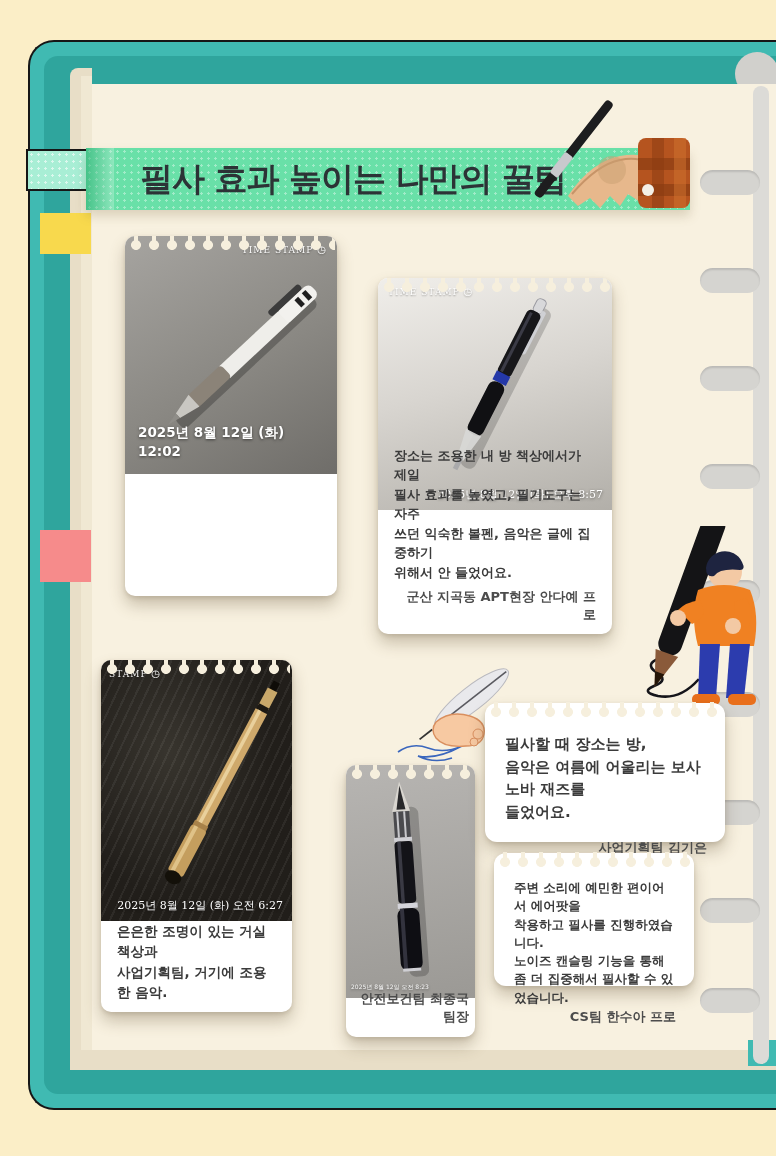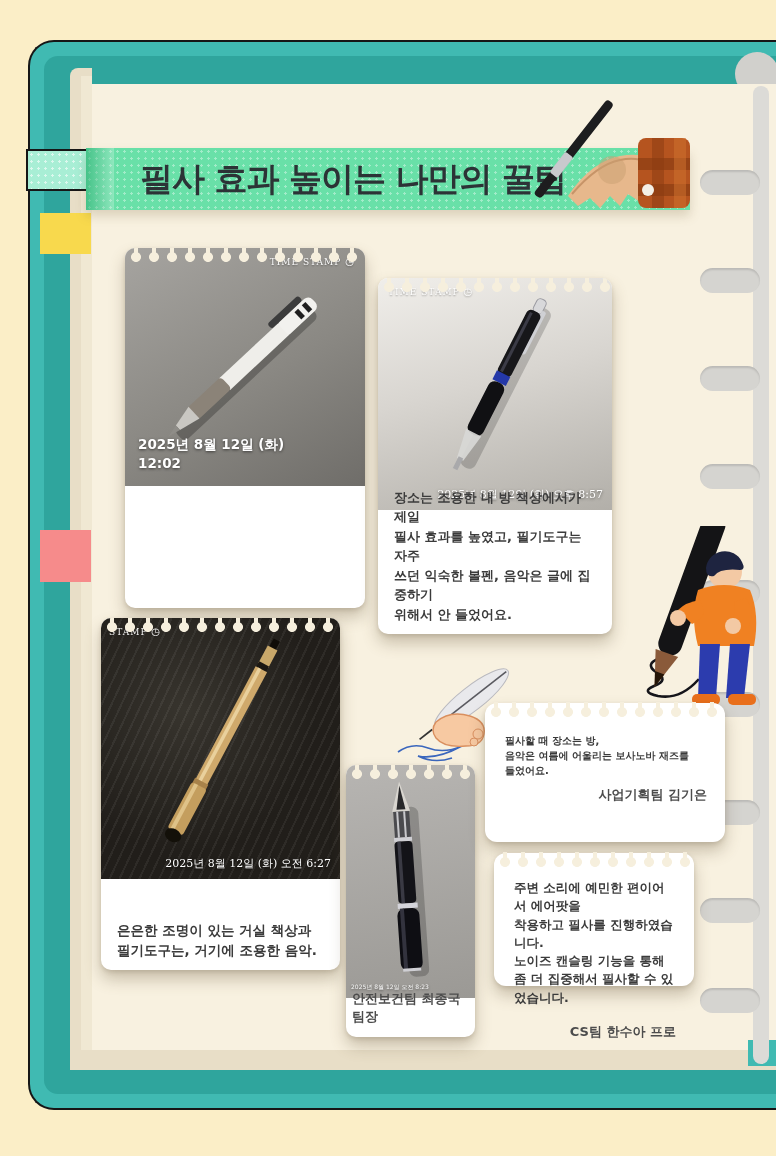--- a/index.html
+++ b/index.html
@@ -56,21 +56,21 @@
   .stamp{position:absolute;top:8px;color:#fff;font-family:"DejaVu Serif","Liberation Serif",serif;
     font-size:9px;letter-spacing:1px;opacity:.95;text-shadow:0 1px 2px rgba(0,0,0,.4);}
   .stamp .clock{font-size:10px;}
   .photo-date{position:absolute;color:#fff;text-shadow:0 1px 3px rgba(0,0,0,.55);}
   .date-big{left:13px;bottom:12px;font-size:13.5px;font-weight:700;line-height:1.45;}
   .date-serif{right:9px;bottom:8px;font-size:11px;font-family:"DejaVu Serif","Liberation Serif",serif;}
   .date-tiny{left:5px;bottom:6px;font-size:6px;opacity:.92;}
   .card-body{position:absolute;left:0;right:0;bottom:0;padding:12px 16px 10px 16px;box-sizing:border-box;}
   .body-text{margin:0;font-size:13.5px;line-height:1.5;color:#3b3b3b;font-weight:600;}
   .author{margin:10px 0 0 0;font-size:13px;color:#4c4c4c;text-align:right;font-weight:600;}
-  .author.center{text-align:left;margin:0;}
+  .author.center{text-align:right;margin:0;}
 
   .note-card .note-body{position:absolute;left:0;right:0;top:18px;bottom:0;padding:12px 18px 10px 20px;box-sizing:border-box;}
   .note-card{border-radius:12px;}
 
   
   .photoA{height:238px;background:linear-gradient(150deg,#a6a4a0,#8a8883 55%,#6f6d69);}
   .photoB{height:232px;background:linear-gradient(165deg,#f0eeea,#d8d5d0 45%,#b2afa9);}
   .photoC{height:261px;background:#211e1a;
     background-image:repeating-linear-gradient(115deg,rgba(255,255,255,.06) 0 2px,rgba(0,0,0,0) 2px 9px),
       radial-gradient(ellipse at 35% 35%,rgba(255,248,220,.10),rgba(0,0,0,0) 60%);}
@@ -159,21 +159,21 @@
     <ellipse cx="80" cy="40" rx="46" ry="12" fill="#e9e9ec" stroke="#b9b9bf" stroke-width="1"></ellipse>
     <line x1="36" y1="40" x2="124" y2="40" stroke="#5a5a60" stroke-width="1.6"></line>
     <line x1="30" y1="40" x2="14" y2="40" stroke="#333" stroke-width="1.8"></line>
   </g>
   <path d="M44 62 q14 -12 34 -6 q16 5 14 18 q-2 12 -18 12 q-22 2 -30 -8 q-6 -8 0 -16z" fill="#f7c9a2" stroke="#d98f5f" stroke-width="1.4"></path>
   <circle cx="86" cy="74" r="5" fill="#f7c9a2" stroke="#d98f5f"></circle>
   <circle cx="82" cy="82" r="4" fill="#f7c9a2" stroke="#d98f5f"></circle>
 </svg>
 </span>
 
-<div class="abs card" style="left:125px;top:248px;width:240px;height:360px;">
+<div class="abs card" style="left:125px;top:236px;width:212px;height:360px;">
   <div class="photo photoA">
     <svg width="236" height="238" viewBox="0 0 236 238">
       <g transform="rotate(47 118 119) translate(7 5)" opacity=".25">
         <rect x="110" y="24" width="16" height="184" rx="6" fill="#000"></rect>
       </g>
       <g transform="rotate(47 118 119)">
         <rect x="103" y="30" width="7" height="42" rx="3" fill="#3c3c3c"></rect>
         <rect x="110" y="22" width="16" height="46" rx="6" fill="#f2f1ee"></rect>
         <rect x="113" y="29" width="10" height="5" fill="#1f1f1f"></rect>
         <rect x="113" y="39" width="10" height="5" fill="#1f1f1f"></rect>
@@ -209,45 +209,46 @@
     </svg>
     <div class="stamp" style="left:10px;"><span>TIME STAMP</span> <span class="clock">◷</span></div>
     <div class="photo-date date-serif">2025년 8월 12일 (화) 오후 8:57</div>
     <div class="holes"></div>
   </div>
   <div class="card-body">
     <p class="body-text multiline" style="font-size:13px;">장소는 조용한 내 방 책상에서가 제일
 필사 효과를 높였고, 필기도구는 자주
 쓰던 익숙한 볼펜, 음악은 글에 집중하기
 위해서 안 들었어요.</p>
-  </div>
-</div>
-
-<div class="abs card" style="left:101px;top:618px;width:239px;height:352px;">
+    <p class="author" style="margin-top:6px;">군산 지곡동 APT현장 안다예 프로</p>
+  </div>
+</div>
+
+<div class="abs card" style="left:101px;top:660px;width:191px;height:352px;">
   <div class="photo photoC">
     <svg width="239" height="261" viewBox="0 0 239 261">
       <g transform="rotate(28 119 130)">
         <rect x="115" y="8" width="7" height="11" fill="#0f0c08"></rect>
         <rect x="113" y="17" width="11" height="20" fill="#c9a86a"></rect>
         <rect x="113" y="35" width="11" height="6" fill="#1c1812"></rect>
         <rect x="112" y="41" width="13" height="128" fill="#cfa96b"></rect>
         <rect x="115" y="41" width="3.5" height="128" fill="#e9d09c"></rect>
         <rect x="111" y="168" width="15" height="6" fill="#a8824a"></rect>
         <rect x="110" y="173" width="17" height="52" rx="3" fill="#c49e5e"></rect>
         <rect x="113" y="173" width="4" height="52" fill="#dfc288"></rect>
         <ellipse cx="118.5" cy="229" rx="8.5" ry="6.5" fill="#131009"></ellipse>
       </g>
     </svg>
     <div class="stamp" style="left:8px;"><span>STAMP</span> <span class="clock">◷</span></div>
     <div class="photo-date date-serif">2025년 8월 12일 (화) 오전 6:27</div>
     <div class="holes"></div>
   </div>
   <div class="card-body">
     <p class="body-text multiline">은은한 조명이 있는 거실 책상과
-필기도구는, 거기에 조용한 음악.</p>
+사업기획팀, 거기에 조용한 음악.</p>
   </div>
 </div>
 
 <div class="abs card" style="left:346px;top:765px;width:129px;height:272px;">
   <div class="photo photoD">
     <svg width="129" height="233" viewBox="0 0 129 233">
       <g transform="rotate(-4 64 116) translate(7 2)" opacity=".2">
         <rect x="50" y="40" width="20" height="170" rx="7" fill="#000"></rect>
       </g>
       <g transform="rotate(-4 64 116)">
@@ -269,29 +270,29 @@
     <div class="holes"></div>
   </div>
   <div class="card-body" style="padding:11px 6px;">
     <p class="author center">안전보건팀 최종국 팀장</p>
   </div>
 </div>
 
 <div class="abs card note-card" style="left:485px;top:703px;width:240px;height:139px;">
   <div class="holes"></div>
   <div class="note-body">
-    <p class="body-text multiline" style="font-size:10px;">필사할 때 장소는 방,
+    <p class="body-text multiline" style="font-size:15px;">필사할 때 장소는 방,
 음악은 여름에 어울리는 보사노바 재즈를
 들었어요.</p>
-    <p class="author" style="margin-top:8px;">사업기획팀 김기은</p>
+    <p class="author" style="margin-top:16px;">사업기획팀 김기은</p>
   </div>
 </div>
 
 <div class="abs card note-card" style="left:494px;top:853px;width:200px;height:133px;">
   <div class="holes"></div>
   <div class="note-body" style="padding-top:8px;">
     <p class="body-text multiline" style="font-size:12.5px;line-height:1.46;">주변 소리에 예민한 편이어서 에어팟을
 착용하고 필사를 진행하였습니다.
 노이즈 캔슬링 기능을 통해
 좀 더 집중해서 필사할 수 있었습니다.</p>
-    <p class="author" style="margin-top:16px;">CS팀 한수아 프로</p>
+    <p class="author" style="margin-top:1px;">CS팀 한수아 프로</p>
   </div>
 </div>
 
 </body></html>

